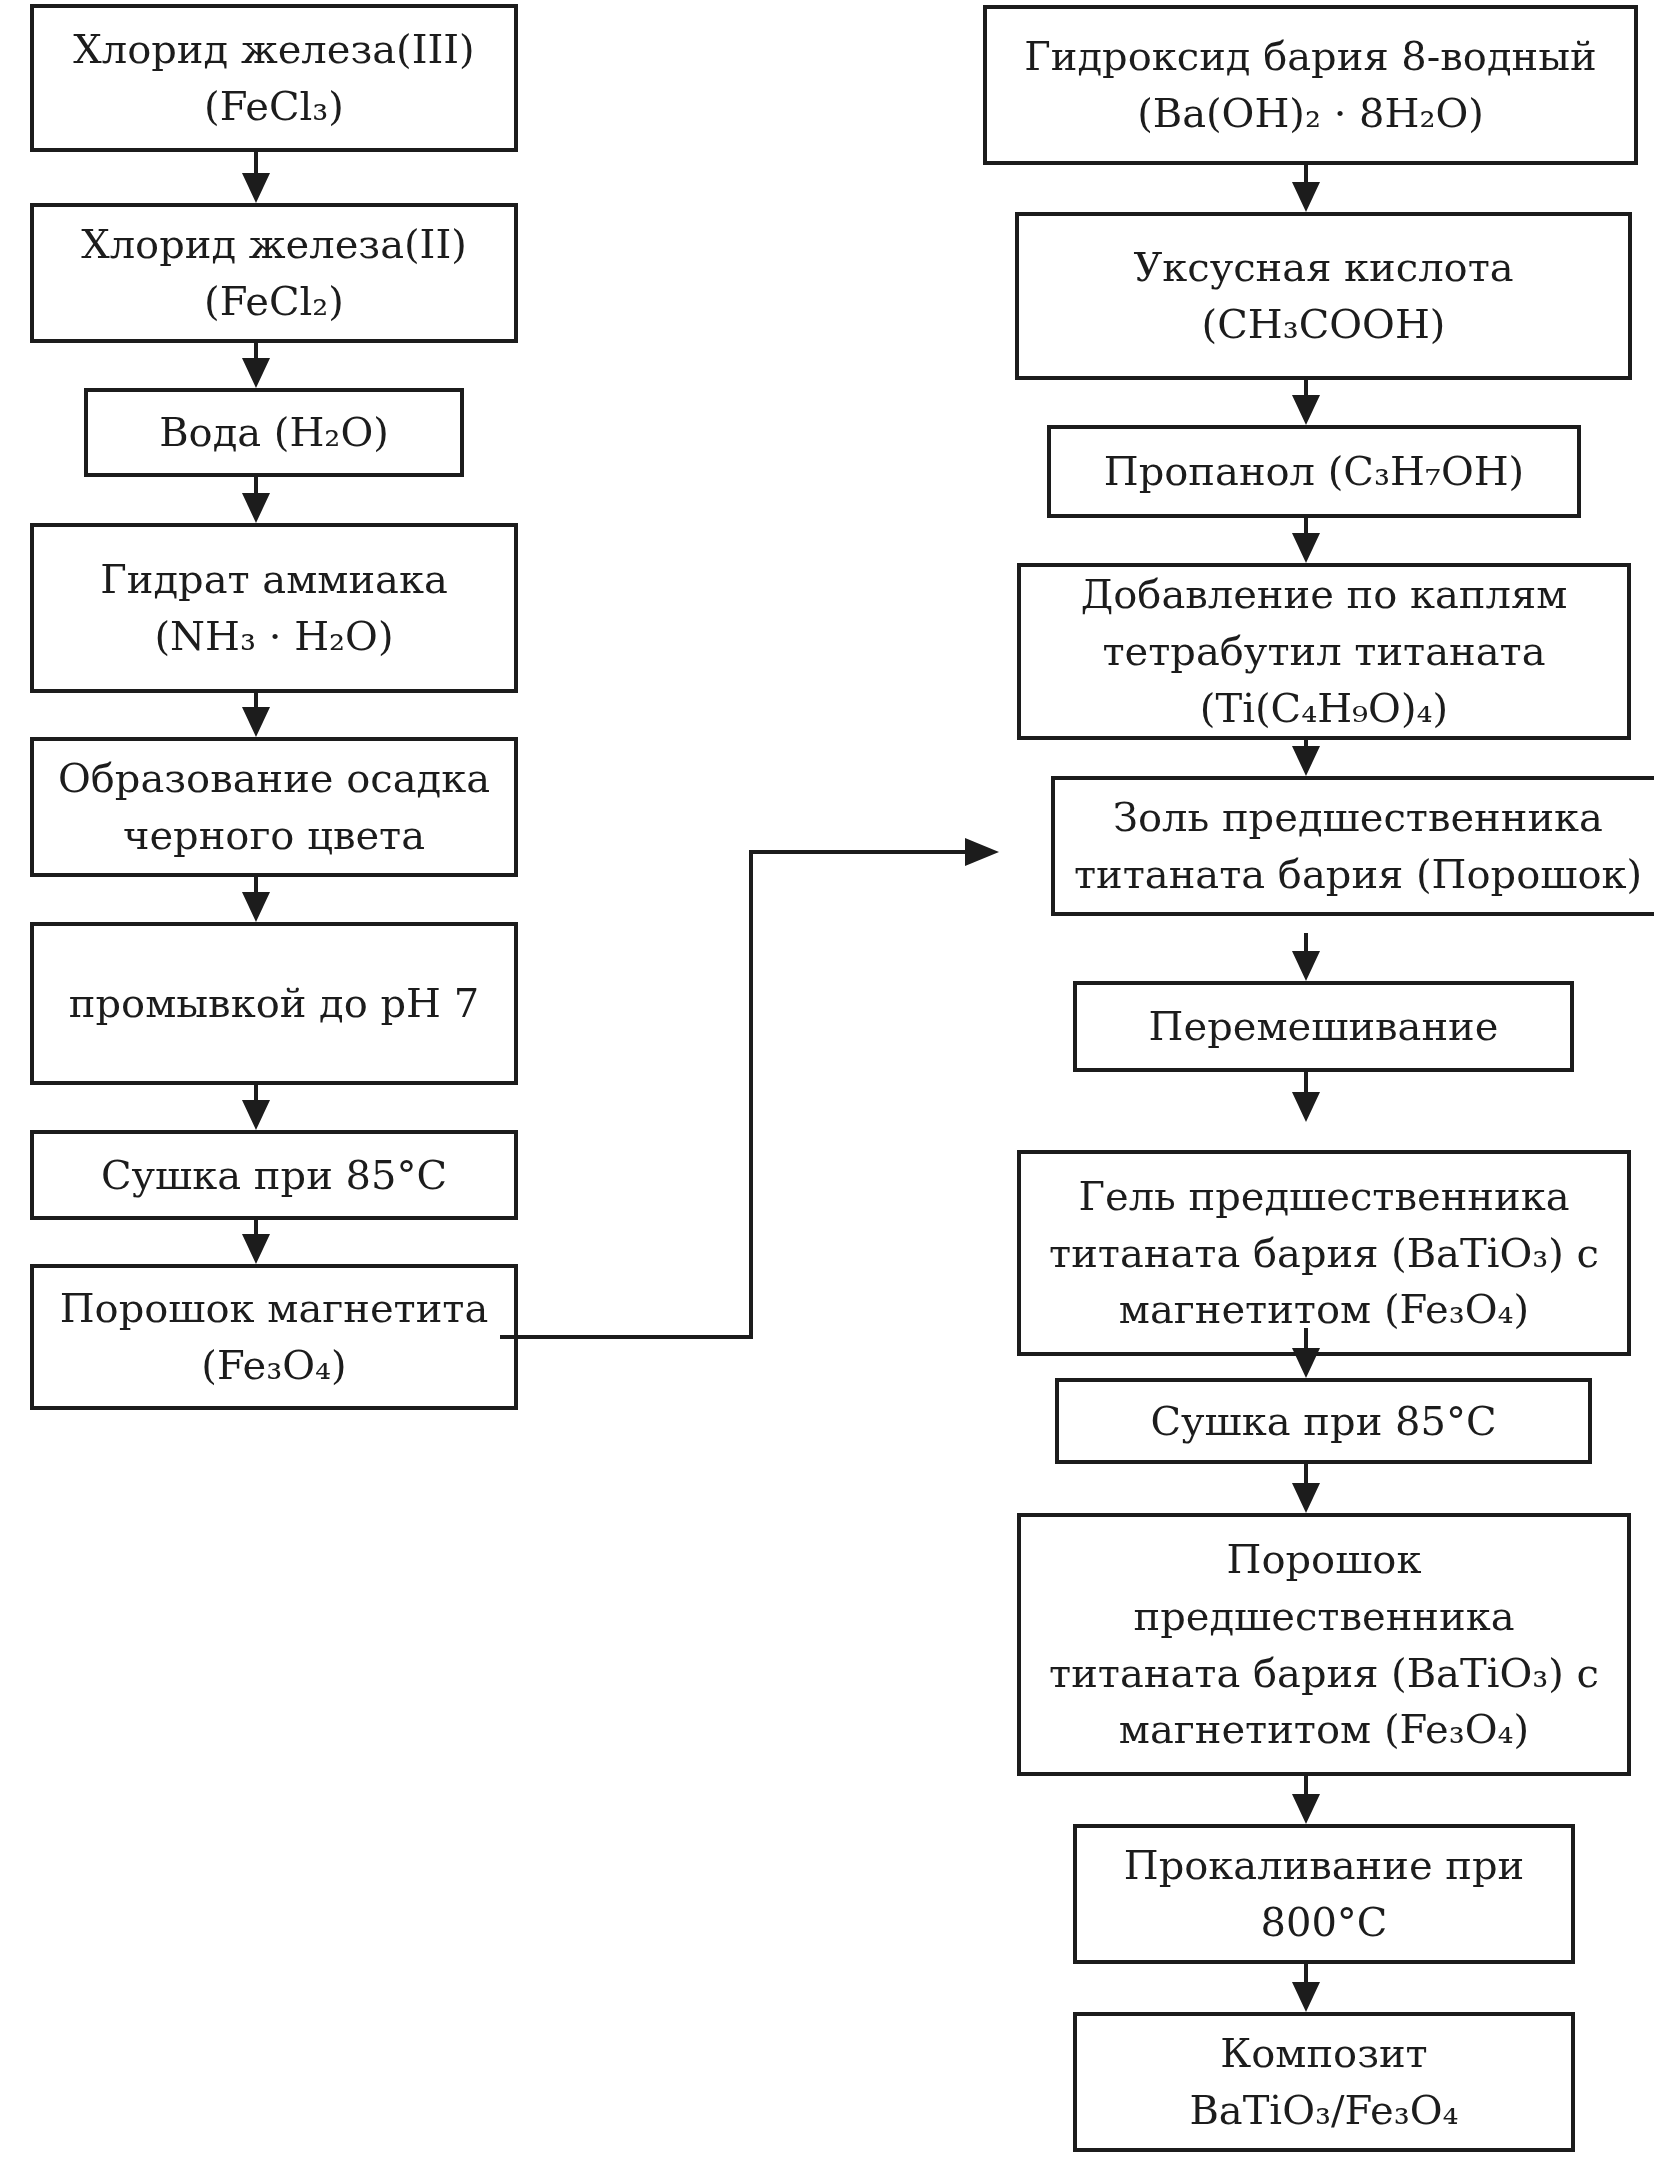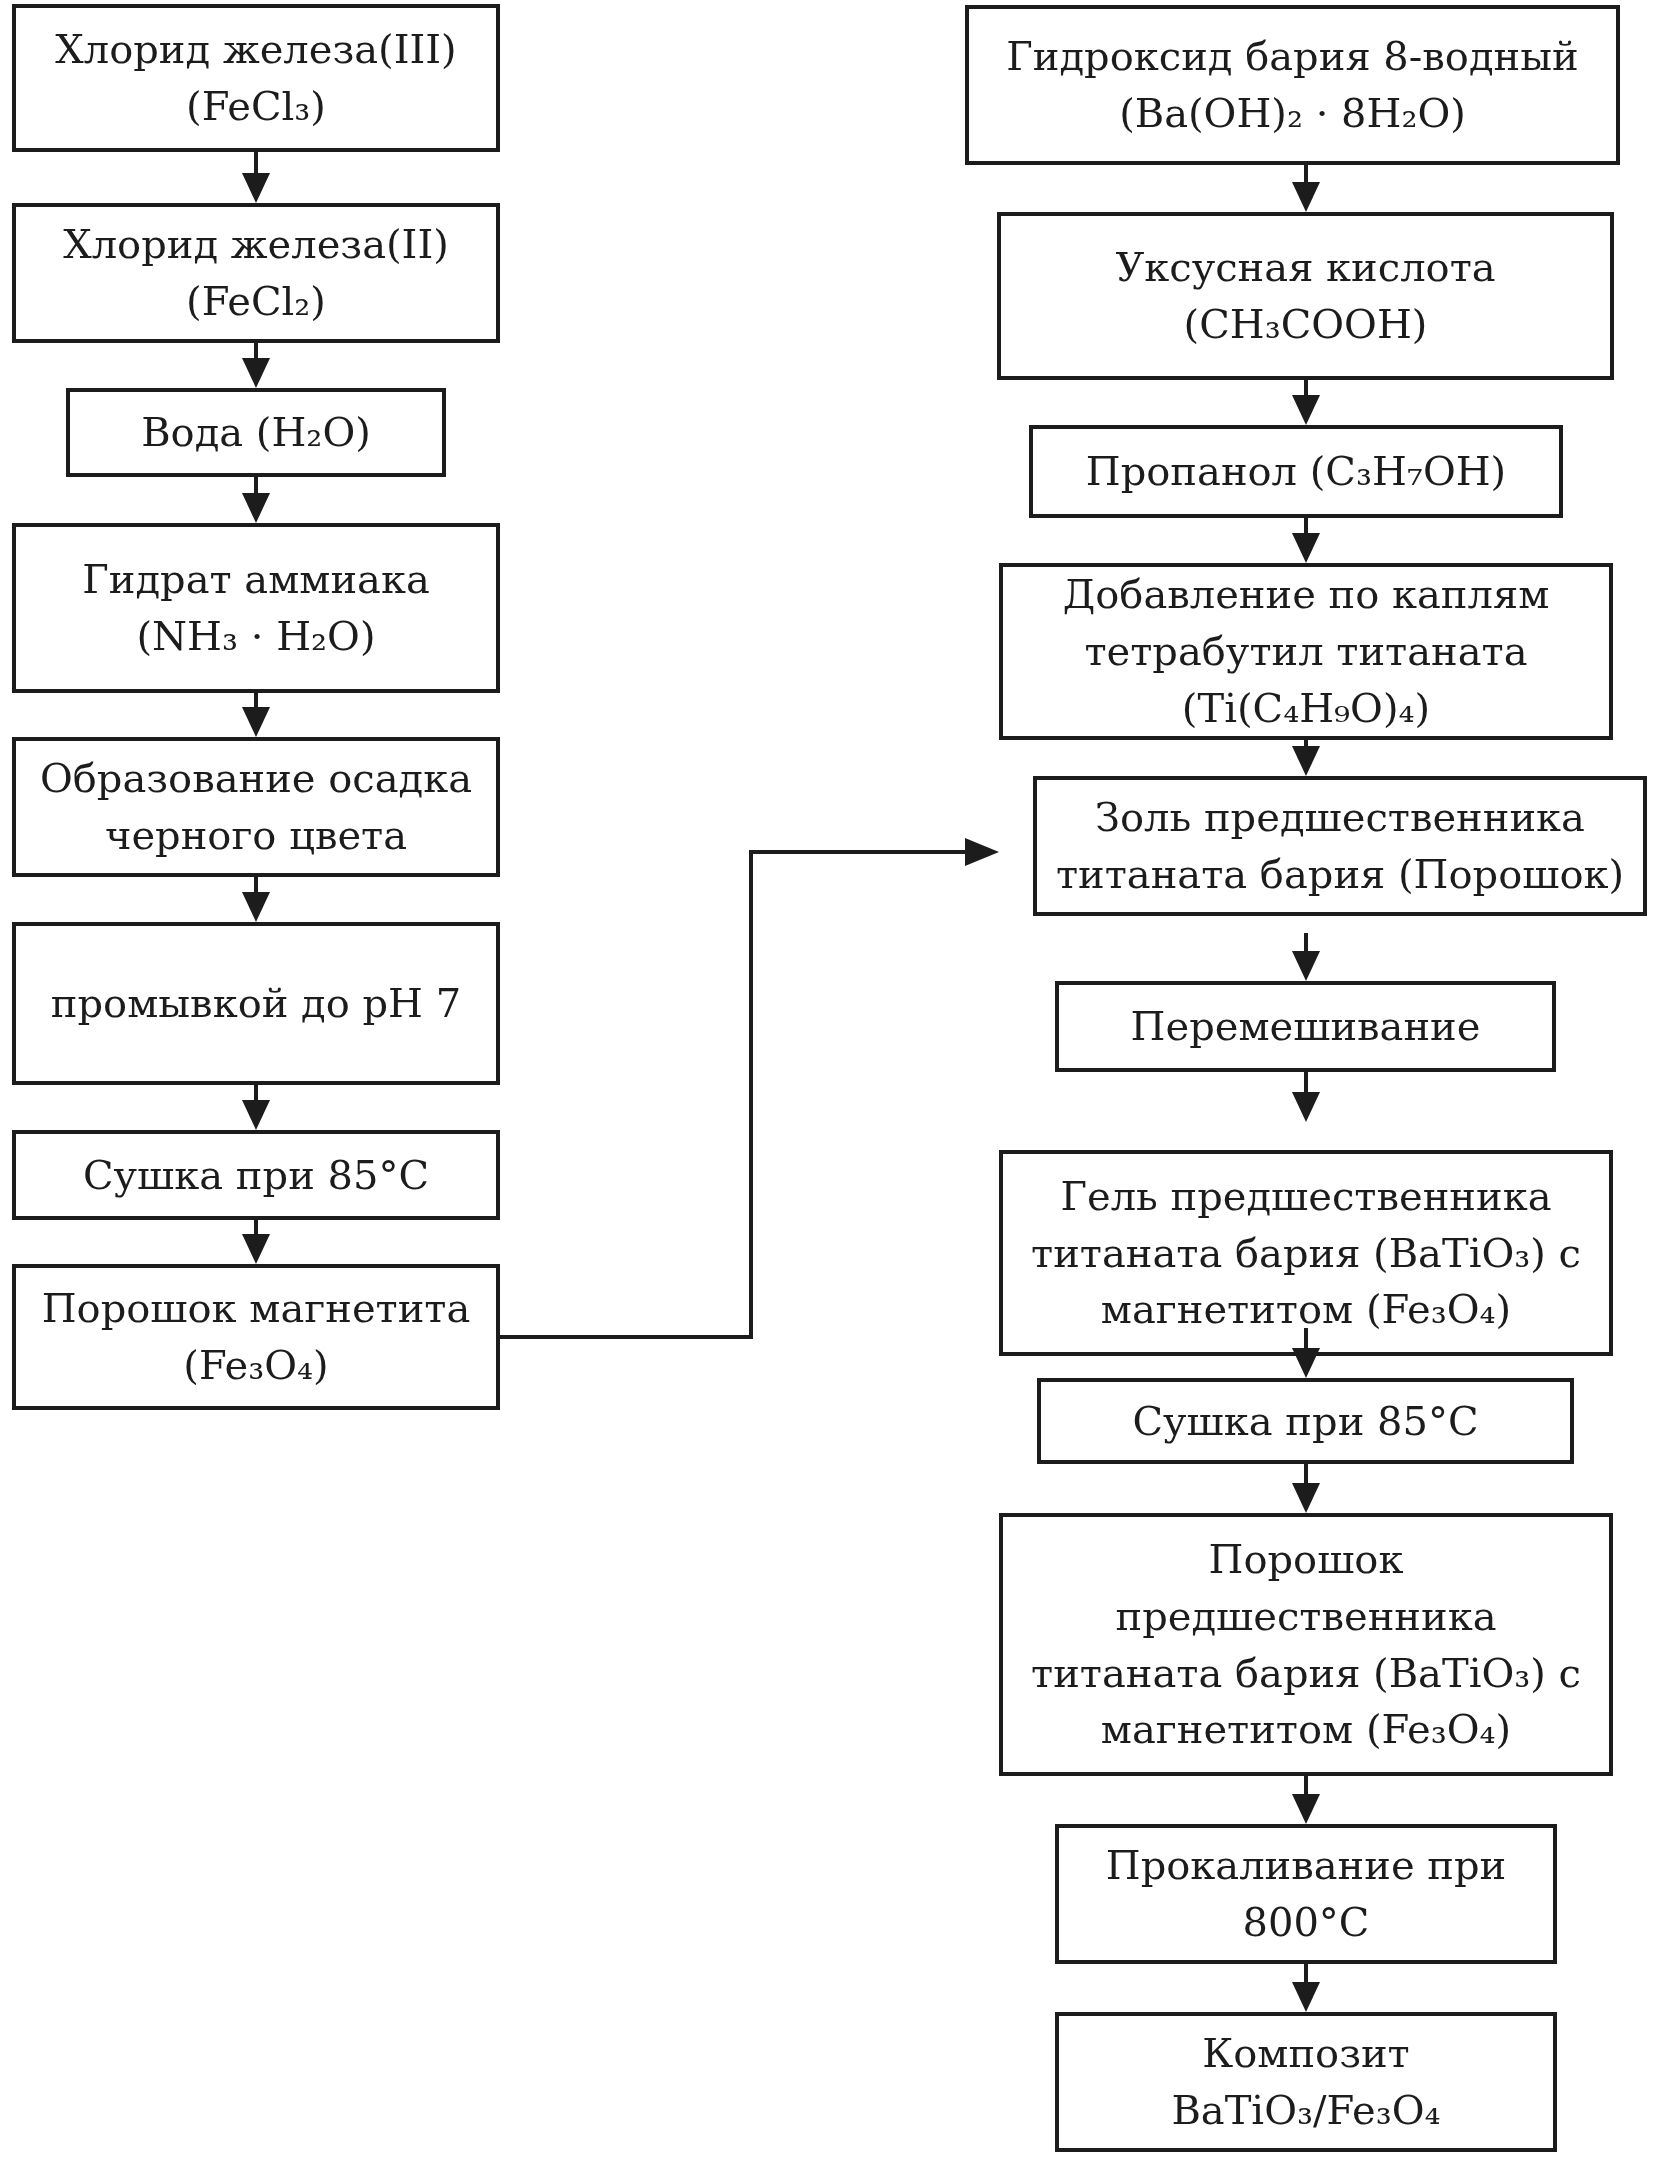--- a/index.html
+++ b/index.html
@@ -21,20 +21,21 @@
     background: #ffffff;
     display: flex;
     flex-direction: column;
     align-items: center;
     justify-content: center;
     text-align: center;
     font-size: 40px;
     line-height: 1.42;
     color: var(--line, #1c1c1c);
     padding: 4px 10px;
+    margin-left: 18px;
   }
   .arrow-down { position: absolute; width: 28px; }
   .arrow-down .shaft {
     position: absolute; left: 12px; top: 0;
     width: 4px; height: calc(100% - 26px);
     background: var(--line, #1c1c1c);
   }
   .arrow-down .head {
     position: absolute; left: 0; bottom: 0;
     width: 0; height: 0;

